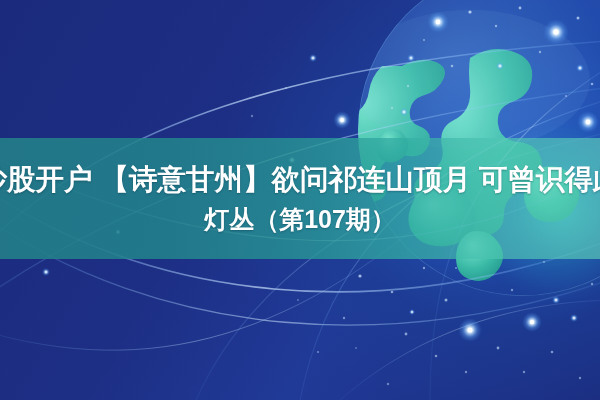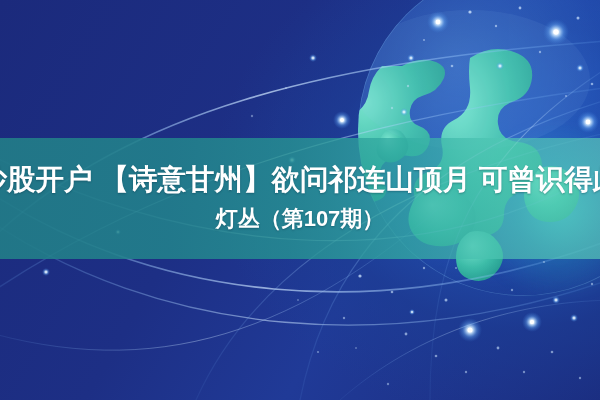--- a/index.html
+++ b/index.html
@@ -83,21 +83,21 @@
   .title-line {
     color: #ffffff;
     font-weight: bold;
     font-size: 29px;
     line-height: 40px;
     letter-spacing: 0px;
     white-space: nowrap;
     text-shadow: 0 1px 2px rgba(0,40,60,0.35);
   }
   .title-line.l1 { font-size: 28.5px; }
-  .title-line.l2 { font-size: 22px; }
+  .title-line.l2 { font-size: 25px; }
 </style>
 </head>
 <body>
 
 <div id="banner">
 
   <div class="bg-base"></div>
 
   <div class="globe"></div>
   <div class="globe-glow"></div>

